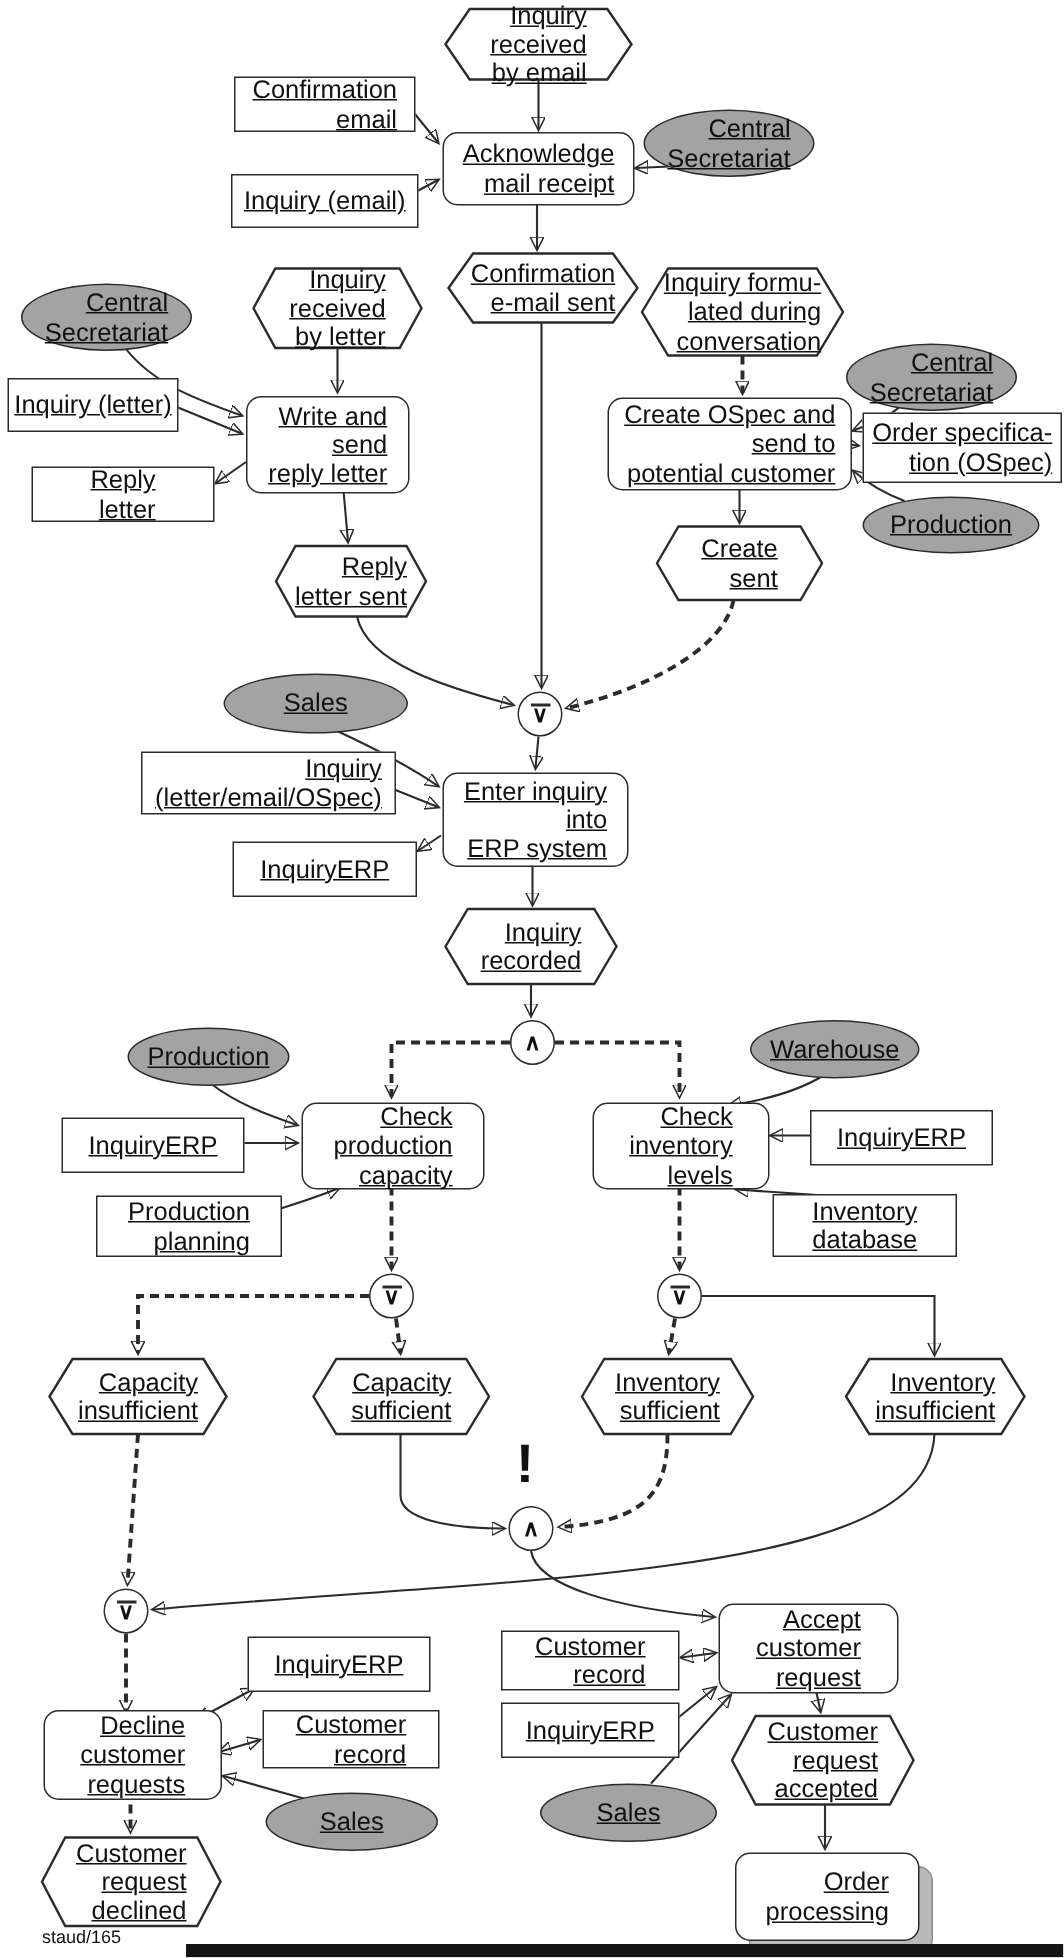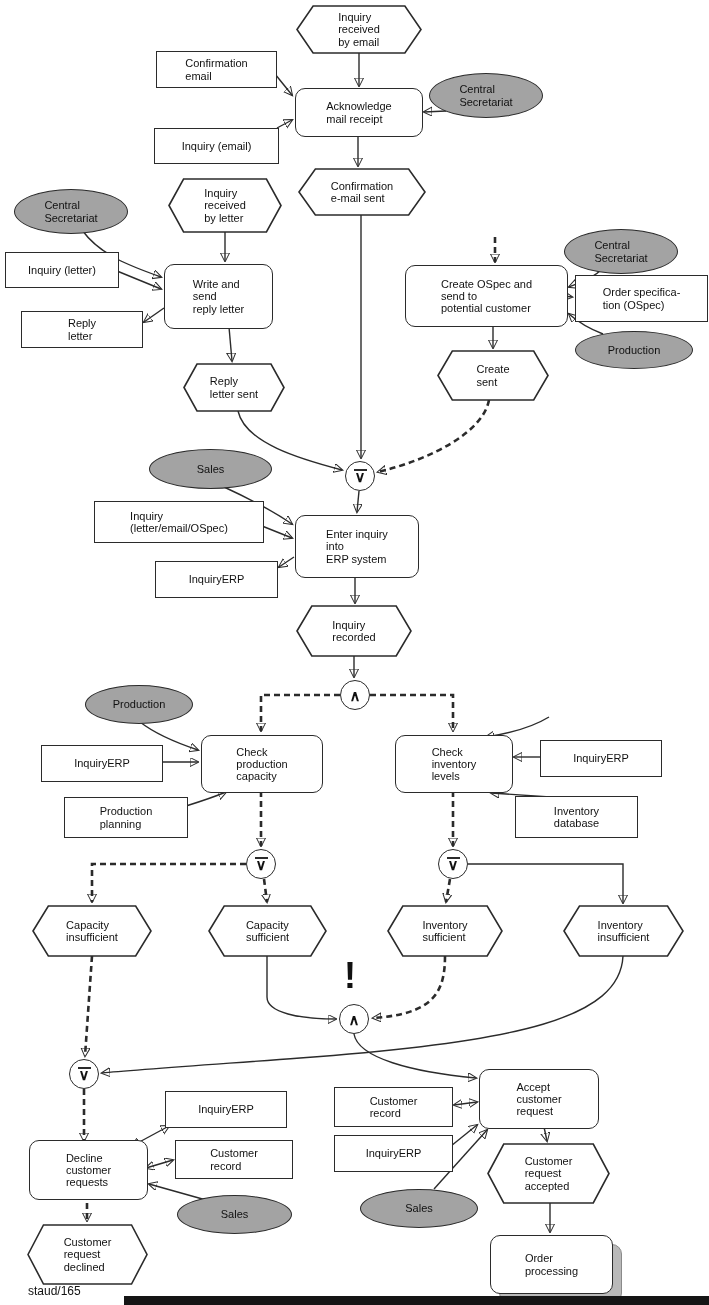--- a/index.html
+++ b/index.html
@@ -4,21 +4,21 @@
 <style>
   html,body { margin:0; padding:0; background:#fff; }
   .canvas { position:relative; width:709px; height:1305px; background:#fff;
             font-family:"Liberation Sans", sans-serif; color:#111; overflow:hidden; }
   svg.edges { position:absolute; left:0; top:0; width:709px; height:1305px; z-index:1; }
   svg.edges path { fill:none; stroke:#2b2b2b; }
   path.s  { stroke-width:1.4; marker-end:url(#ah); }
   path.db { stroke-width:2.6; stroke-dasharray:6 4; marker-end:url(#ah); }
   path.dd { stroke-width:1.4; marker-end:url(#ah); marker-start:url(#ahr); }
   .node { position:absolute; z-index:2; display:flex; align-items:center; justify-content:center;
-          text-align:left; white-space:pre-line; font-size:11px; line-height:1.12; }
+          text-align:right; white-space:pre-line; font-size:17px; line-height:1.12;text-decoration:underline; }
   .func { background:#fff; border:1.6px solid #2b2b2b; border-radius:10px; }
   .doc  { background:#fff; border:1.6px solid #2b2b2b; }
   .org  { background:#a3a3a3; border:1.6px solid #2b2b2b; border-radius:50%; }
   .event { background:transparent; border:none; }
   .event svg.hex { position:absolute; left:0; top:0; width:100%; height:100%; overflow:visible; }
   .hex polygon { fill:#fff; stroke:#2b2b2b; stroke-width:1.6; vector-effect:non-scaling-stroke; }
   .event .lbl { position:relative; z-index:1; }
   .conn { position:absolute; z-index:2; width:30px; height:30px; box-sizing:border-box;
           border:1.6px solid #2b2b2b; border-radius:50%; background:#fff;
           display:flex; flex-direction:column; align-items:center; justify-content:center; font-weight:bold; }
@@ -116,20 +116,28 @@
 e-mail sent</span>
   </div>
   <div class="node event" style="left:169px;top:179px;width:112px;height:53px">
     <svg class="hex" viewBox="0 0 100 100" preserveAspectRatio="none">
         <polygon points="0,50 13,0 87,0 100,50 87,100 13,100"></polygon>
       </svg>
     <span class="lbl">Inquiry
 received
 by letter</span>
   </div>
+  <div class="node event" style="left:428px;top:179px;width:134px;height:58px">
+    <svg class="hex" viewBox="0 0 100 100" preserveAspectRatio="none">
+        <polygon points="0,50 13,0 87,0 100,50 87,100 13,100"></polygon>
+      </svg>
+    <span class="lbl">Inquiry formu-
+lated during
+conversation</span>
+  </div>
   <div class="node event" style="left:184px;top:364px;width:100px;height:47px">
     <svg class="hex" viewBox="0 0 100 100" preserveAspectRatio="none">
         <polygon points="0,50 13,0 87,0 100,50 87,100 13,100"></polygon>
       </svg>
     <span class="lbl">Reply
 letter sent</span>
   </div>
   <div class="node event" style="left:438px;top:351px;width:110px;height:49px">
     <svg class="hex" viewBox="0 0 100 100" preserveAspectRatio="none">
         <polygon points="0,50 13,0 87,0 100,50 87,100 13,100"></polygon>
@@ -218,26 +226,27 @@
 
   <div class="node org" style="left:429px;top:73px;width:112px;height:43px"><span>Central
 Secretariat</span></div>
   <div class="node org" style="left:14px;top:189px;width:112px;height:43px"><span>Central
 Secretariat</span></div>
   <div class="node org" style="left:564px;top:229px;width:112px;height:43px"><span>Central
 Secretariat</span></div>
   <div class="node org" style="left:575px;top:331px;width:116px;height:36px"><span>Production</span></div>
   <div class="node org" style="left:149px;top:449px;width:121px;height:38px"><span>Sales</span></div>
   <div class="node org" style="left:85px;top:685px;width:106px;height:37px"><span>Production</span></div>
+  <div class="node org" style="left:500px;top:680px;width:111px;height:37px"><span>Warehouse</span></div>
   <div class="node org" style="left:177px;top:1195px;width:113px;height:37px"><span>Sales</span></div>
   <div class="node org" style="left:360px;top:1189px;width:116px;height:37px"><span>Sales</span></div>
 
   <div class="node doc" style="left:156px;top:51px;width:119px;height:35px"><span>Confirmation
 email</span></div>
-  <div class="node doc" style="left:154px;top:128px;width:123px;height:34px"><span>Inquiry (email)</span></div>
+  <div class="node doc" style="left:154px;top:116px;width:123px;height:34px"><span>Inquiry (email)</span></div>
   <div class="node doc" style="left:5px;top:252px;width:112px;height:34px"><span>Inquiry (letter)</span></div>
   <div class="node doc" style="left:21px;top:311px;width:120px;height:35px"><span>Reply
 letter</span></div>
   <div class="node doc" style="left:575px;top:275px;width:131px;height:45px"><span>Order specifica-
 tion (OSpec)</span></div>
   <div class="node doc" style="left:94px;top:501px;width:168px;height:40px"><span>Inquiry
 (letter/email/OSpec)</span></div>
   <div class="node doc" style="left:155px;top:561px;width:121px;height:35px"><span>InquiryERP</span></div>
   <div class="node doc" style="left:41px;top:745px;width:120px;height:35px"><span>InquiryERP</span></div>
   <div class="node doc" style="left:64px;top:797px;width:122px;height:39px"><span>Production

